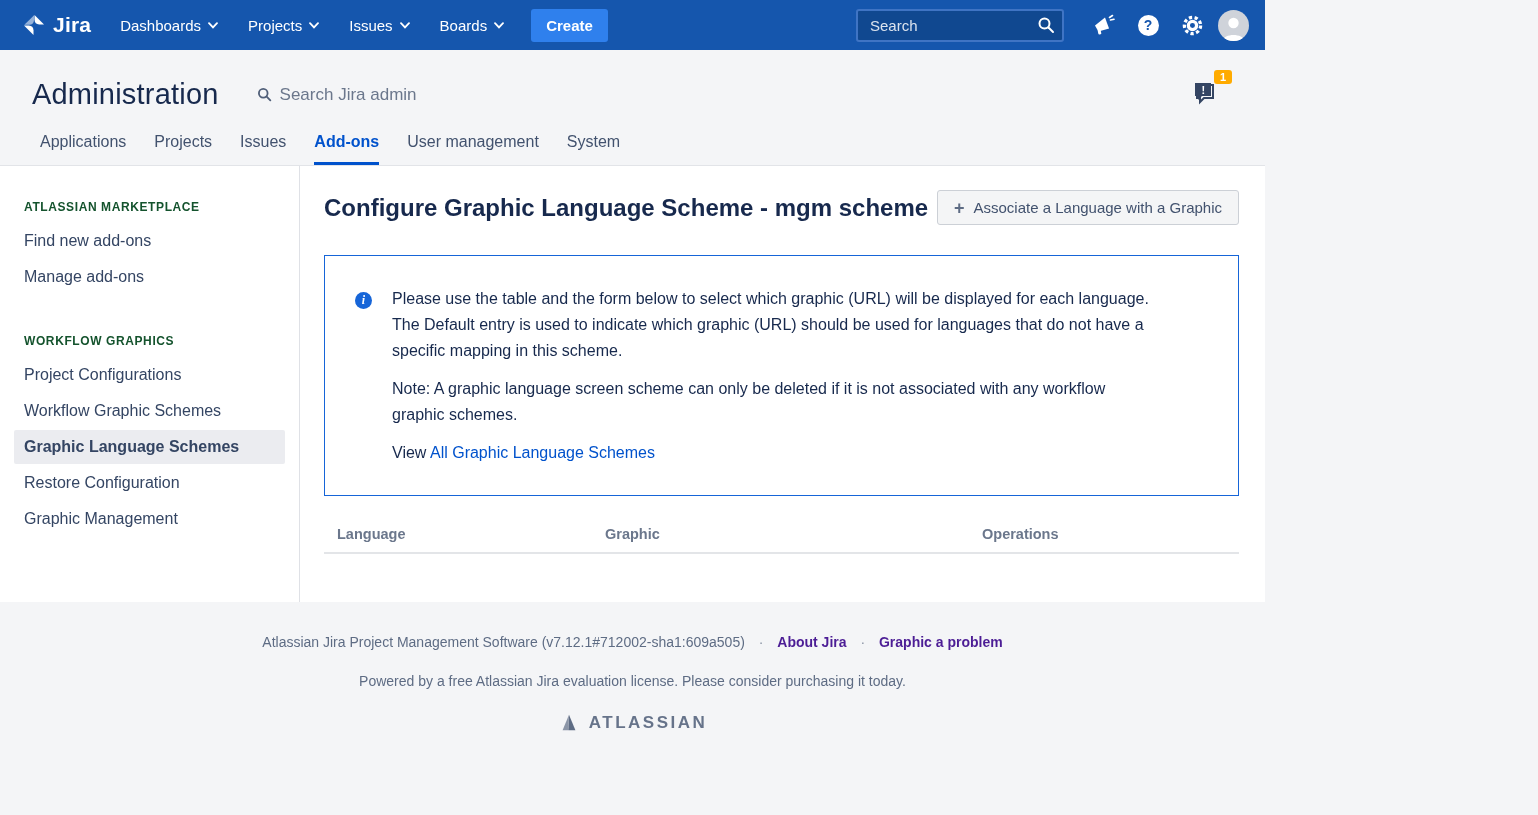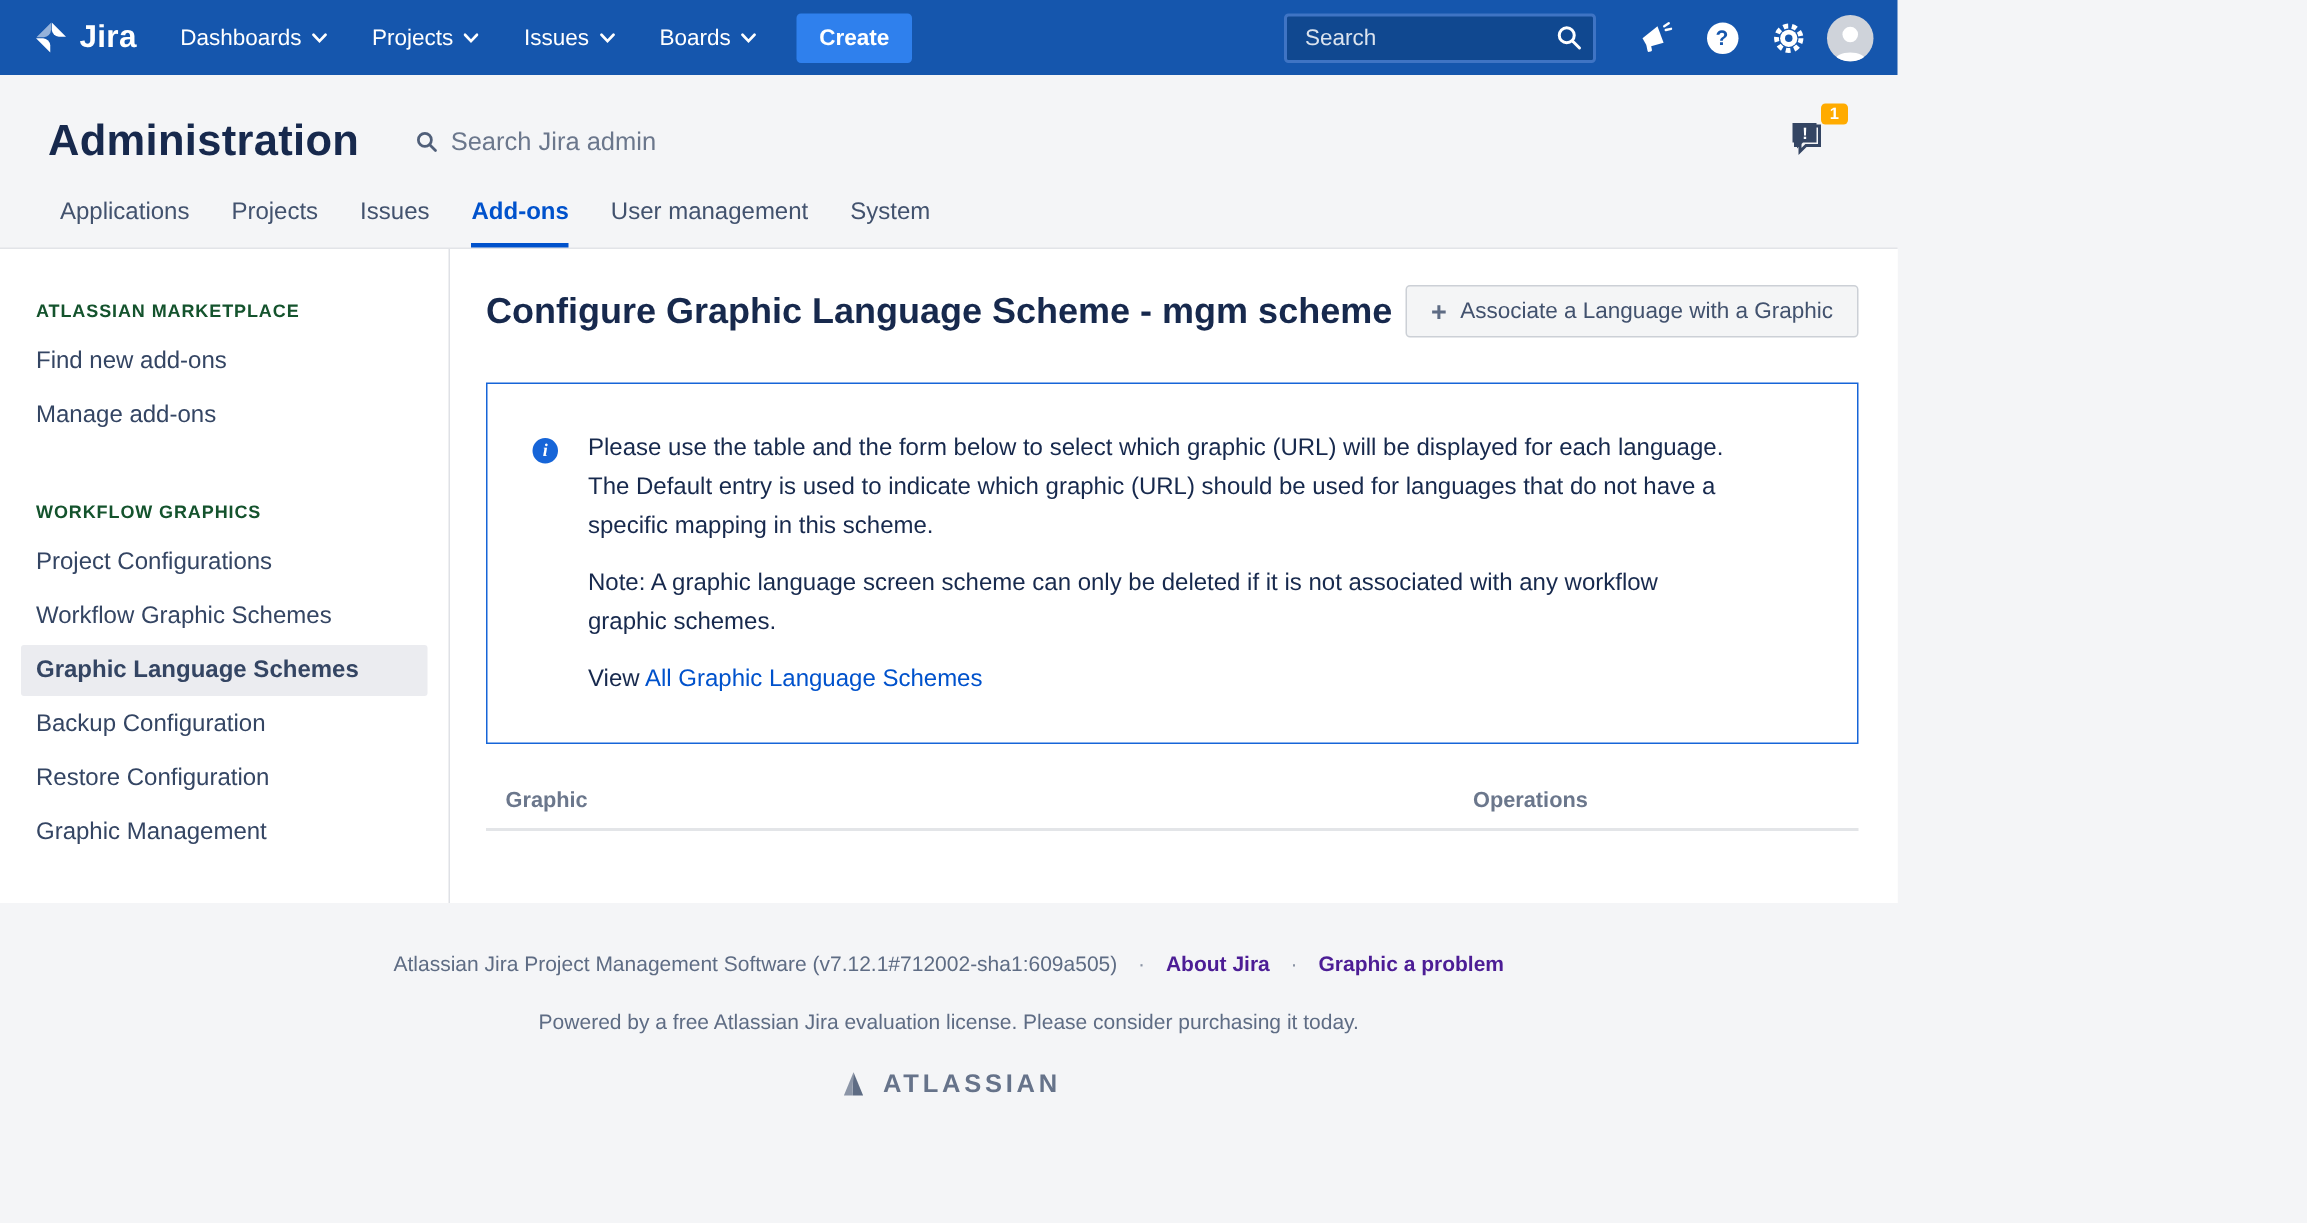--- a/index.html
+++ b/index.html
@@ -48,21 +48,21 @@
   }
   .avatar-circle {
     width:31px; height:31px; border-radius:50%; background:#CFD3DA; overflow:hidden;
     display:flex; align-items:flex-end; justify-content:center; cursor:pointer;
   }
 
   
   .admin-header {
     background:#F4F5F7; padding:28px 28px 0 32px; display:flex; align-items:center;
   }
-  .admin-title { font-size:29px; font-weight:bold; color:#17294D; letter-spacing:.2px; }
+  .admin-title { font-size:29px; font-weight:normal; color:#17294D; letter-spacing:.2px; }
   .admin-search { display:flex; align-items:center; gap:8px; margin-left:38px; }
   .admin-search input {
     background:transparent; border:none; outline:none; font-size:17px; color:#6B778C;
     width:240px; font-family:"Liberation Sans",sans-serif;
   }
   .admin-search input::placeholder { color:#6B778C; }
   .feedback-wrap { margin-left:auto; position:relative; cursor:pointer; margin-right:18px; }
   .feedback-badge {
     position:absolute; top:-9px; right:-13px; background:#FFAB00; color:#fff;
     font-size:11px; font-weight:bold; border-radius:3px; padding:1px 6px;
@@ -240,21 +240,20 @@
 
     <div class="sidebar">
       <div class="side-heading">ATLASSIAN MARKETPLACE</div>
       <div class="side-item">Find new add-ons</div>
       <div class="side-item">Manage add-ons</div>
       <div class="side-gap"></div>
       <div class="side-heading">WORKFLOW GRAPHICS</div>
       <div class="side-item">Project Configurations</div>
       <div class="side-item">Workflow Graphic Schemes</div>
       <div class="side-item active">Graphic Language Schemes</div>
-      <div class="side-item">Backup Configuration</div>
       <div class="side-item">Restore Configuration</div>
       <div class="side-item">Graphic Management</div>
     </div>
 
     <div class="main">
       <div class="main-head">
         <div class="page-title">Configure Graphic Language Scheme - mgm scheme</div>
         <button class="assoc-btn">
           <span class="plus">+</span>
           <span>Associate a Language with a Graphic</span>
@@ -264,20 +263,21 @@
       <div class="info-panel">
         <span class="info-icon">i</span>
         <div class="info-text">
           <p>Please use the table and the form below to select which graphic (URL) will be displayed for each language. The Default entry is used to indicate which graphic (URL) should be used for languages that do not have a specific mapping in this scheme.</p>
           <p>Note: A graphic language screen scheme can only be deleted if it is not associated with any workflow graphic schemes.</p>
           <p><span>View </span><a class="blue-link">All Graphic Language Schemes</a></p>
         </div>
       </div>
 
       <div class="table-head">
+        <div class="th th-language">Language</div>
         <div class="th th-graphic">Graphic</div>
         <div class="th th-operations">Operations</div>
       </div>
       <div class="table-rule"></div>
     </div>
   </div>
 
   <div class="footer">
     <div class="footer-line">
       <span>Atlassian Jira Project Management Software (v7.12.1#712002-sha1:609a505)</span>

